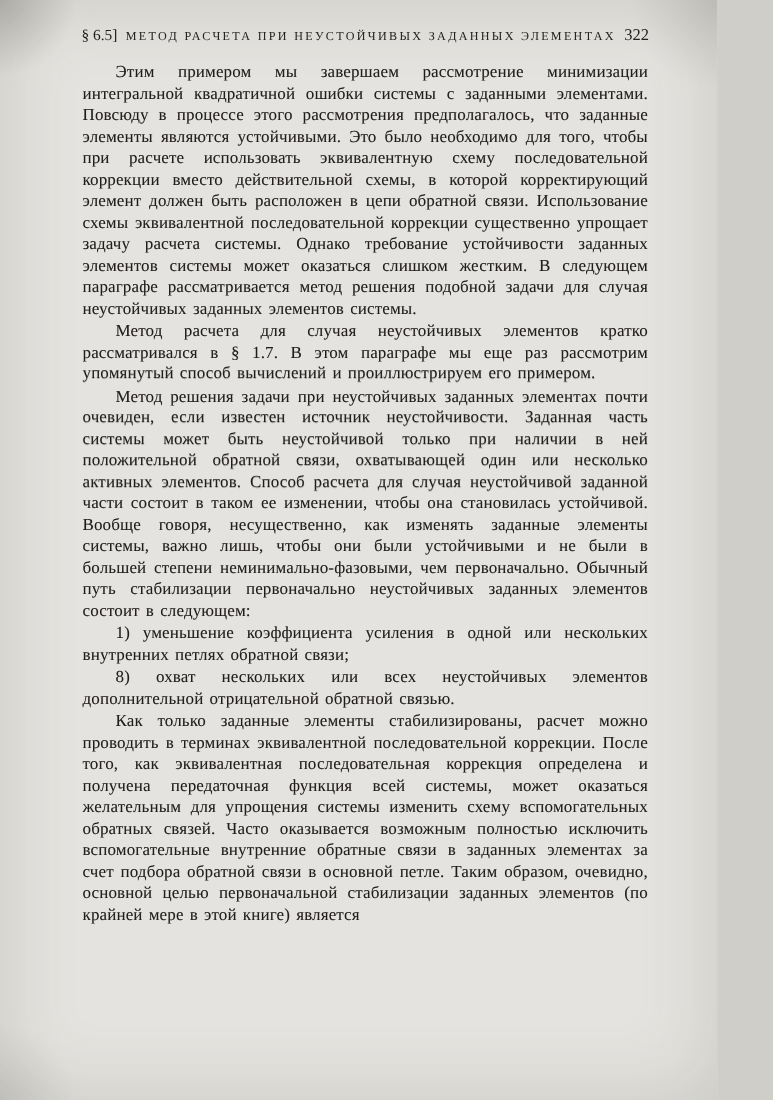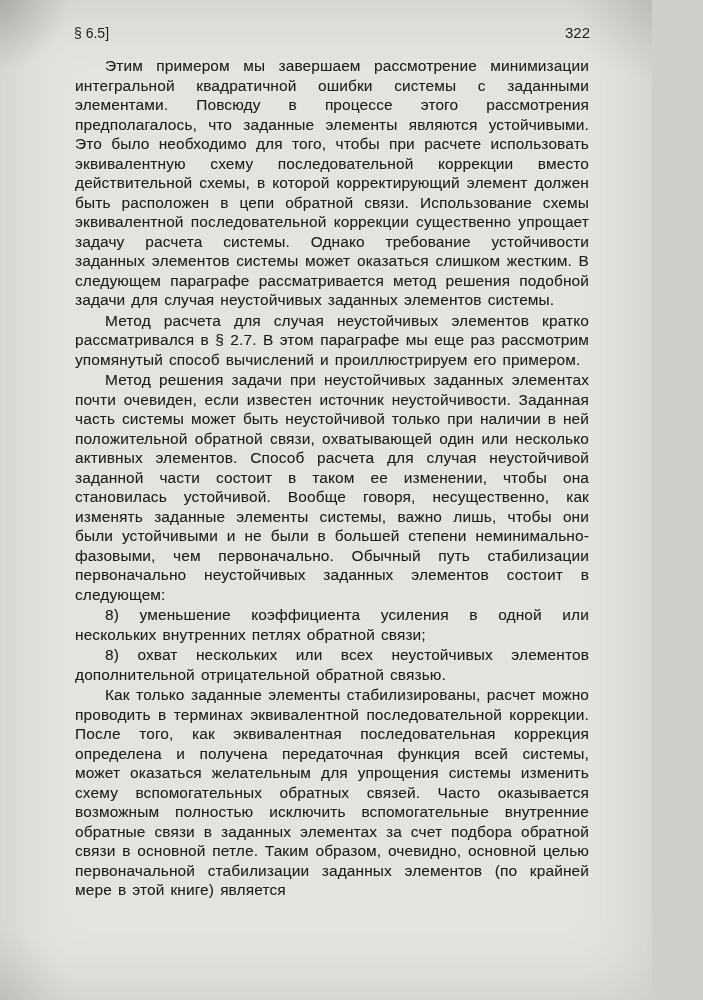--- a/index.html
+++ b/index.html
@@ -13,21 +13,21 @@
     height: 1000px;
     box-sizing: border-box;
     margin: 0;
     padding: 24px 62px 0 74px;
     background:
       radial-gradient(circle at 0% 0%, rgba(40,38,34,0.22), rgba(40,38,34,0) 70px),
       radial-gradient(circle at 100% 0%, rgba(40,38,34,0.12), rgba(40,38,34,0) 80px),
       radial-gradient(circle at 0% 100%, rgba(40,38,34,0.10), rgba(40,38,34,0) 70px),
       #e4e3df;
     box-shadow: inset 0 0 70px rgba(80,75,65,0.18);
-    font-family: Liberation Sans, sans-serif;
+    font-family: Liberation Serif, serif;
     color: #201d1a;
     overflow: hidden;
   }
   .running-head {
     display: flex;
     justify-content: space-between;
     align-items: baseline;
     margin-bottom: 15px;
   }
   .rh-left {
@@ -69,29 +69,30 @@
     text-align: justify;
   }
 </style>
 </head>
 <body>
 
 <div class="page">
 
   <div class="running-head">
     <span class="rh-left">§ 6.5]</span>
+    <span class="rh-center">МЕТОД РАСЧЕТА ПРИ НЕУСТОЙЧИВЫХ ЗАДАННЫХ ЭЛЕМЕНТАХ</span>
     <span class="rh-right">322</span>
   </div>
 
   <div class="body-text">
     <p class="para">Этим примером мы завершаем рассмотрение минимизации интегральной квадратичной ошибки системы с заданными элементами. Повсюду в процессе этого рассмотрения предполагалось, что заданные элементы являются устойчивыми. Это было необходимо для того, чтобы при расчете использовать эквивалентную схему последовательной коррекции вместо действительной схемы, в которой корректирующий элемент должен быть расположен в цепи обратной связи. Использование схемы эквивалентной последовательной коррекции существенно упрощает задачу расчета системы. Однако требование устойчивости заданных элементов системы может оказаться слишком жестким. В следующем параграфе рассматривается метод решения подобной задачи для случая неустойчивых заданных элементов системы.</p>
 
 
-    <p class="para">Метод расчета для случая неустойчивых элементов кратко рассматривался в § 2.7. В этом параграфе мы еще раз рассмотрим упомянутый способ вычислений и проиллюстрируем его примером.</p>
+    <p class="para">Метод расчета для случая неустойчивых элементов кратко рассматривался в § 1.7. В этом параграфе мы еще раз рассмотрим упомянутый способ вычислений и проиллюстрируем его примером.</p>
     <p class="para">Метод решения задачи при неустойчивых заданных элементах почти очевиден, если известен источник неустойчивости. Заданная часть системы может быть неустойчивой только при наличии в ней положительной обратной связи, охватывающей один или несколько активных элементов. Способ расчета для случая неустойчивой заданной части состоит в таком ее изменении, чтобы она становилась устойчивой. Вообще говоря, несущественно, как изменять заданные элементы системы, важно лишь, чтобы они были устойчивыми и не были в большей степени неминимально-фазовыми, чем первоначально. Обычный путь стабилизации первоначально неустойчивых заданных элементов состоит в следующем:</p>
 
-    <p class="para">8) уменьшение коэффициента усиления в одной или нескольких внутренних петлях обратной связи;</p>
+    <p class="para">1) уменьшение коэффициента усиления в одной или нескольких внутренних петлях обратной связи;</p>
     <p class="para">8) охват нескольких или всех неустойчивых элементов дополнительной отрицательной обратной связью.</p>
 
     <p class="para">Как только заданные элементы стабилизированы, расчет можно проводить в терминах эквивалентной последовательной коррекции. После того, как эквивалентная последовательная коррекция определена и получена передаточная функция всей системы, может оказаться желательным для упрощения системы изменить схему вспомогательных обратных связей. Часто оказывается возможным полностью исключить вспомогательные внутренние обратные связи в заданных элементах за счет подбора обратной связи в основной петле. Таким образом, очевидно, основной целью первоначальной стабилизации заданных элементов (по крайней мере в этой книге) является</p>
   </div>
 
 </div>
 
 </body></html>

